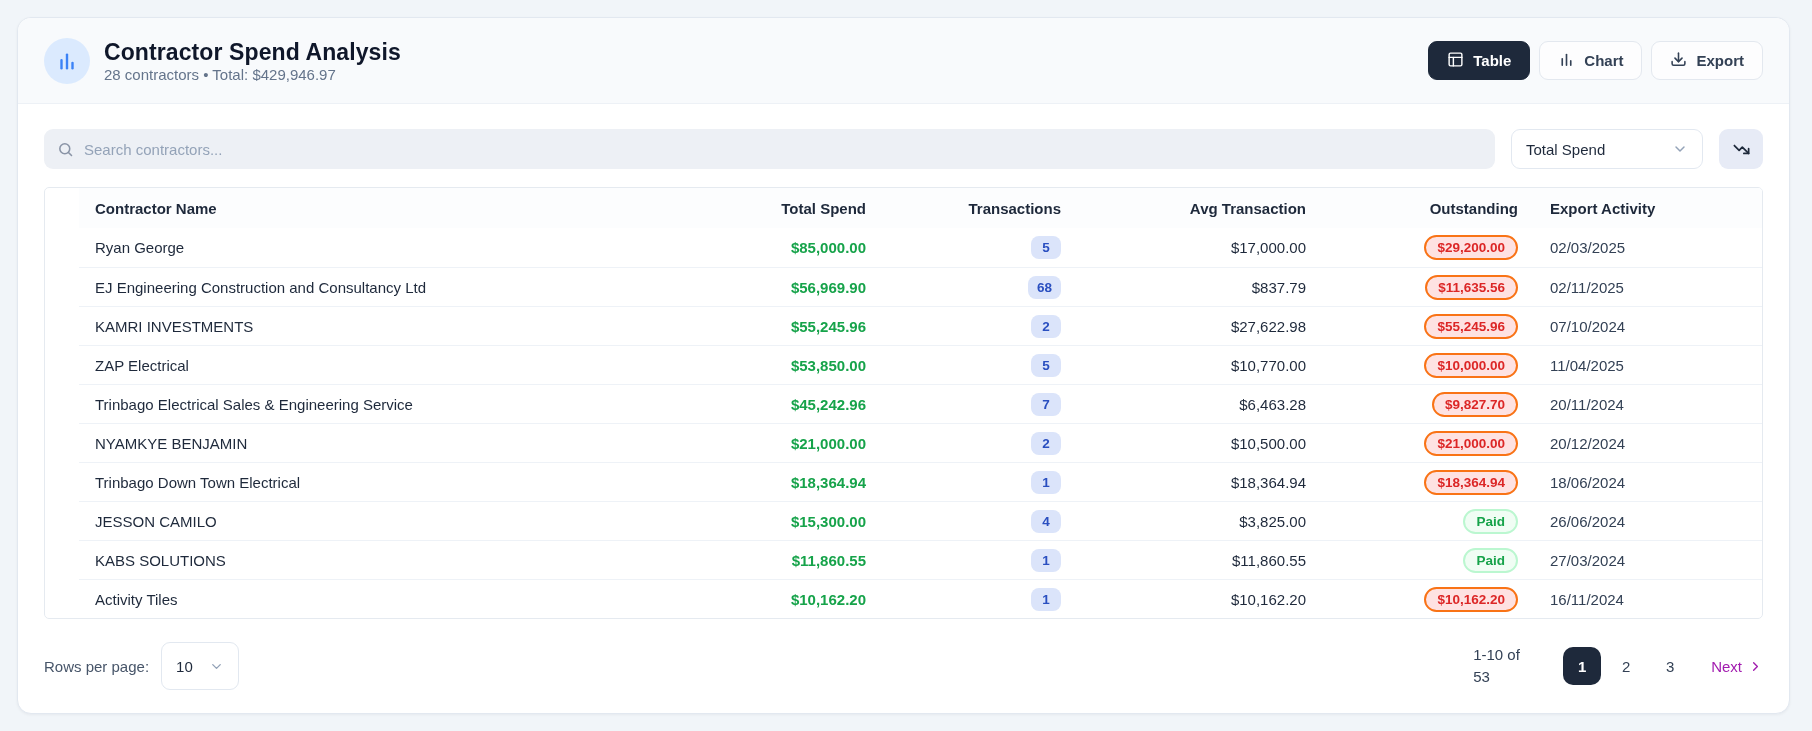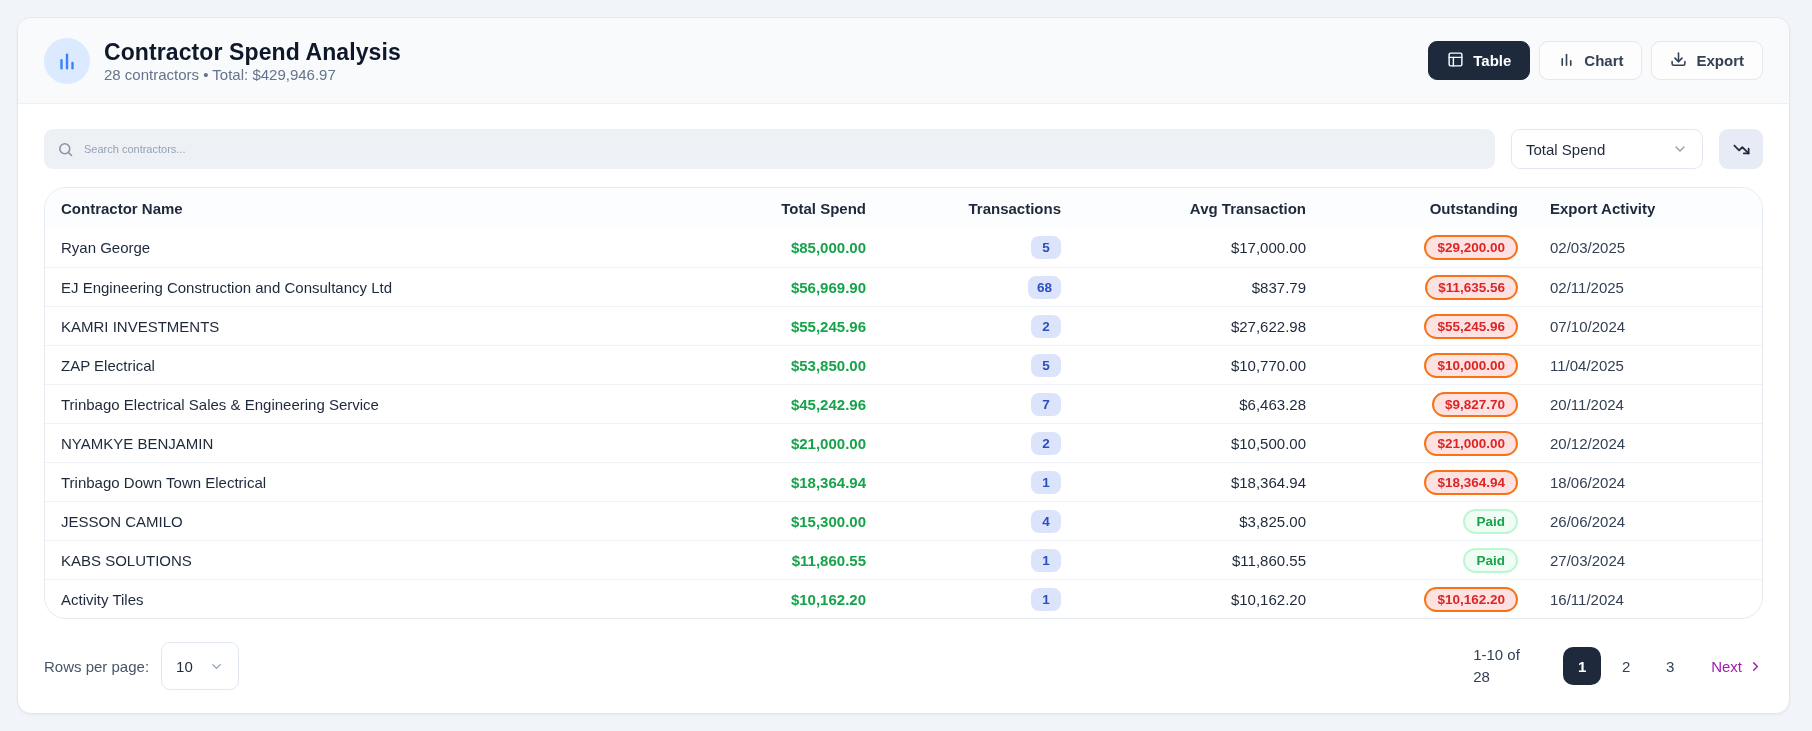--- a/index.html
+++ b/index.html
@@ -50,42 +50,43 @@
   
   .toolbar { display:flex; align-items:center; gap:16px; padding:25px 26px 18px; }
   .search-box {
     flex:1; height:40px;
     background:#edf0f5; border-radius:9px;
     display:flex; align-items:center; gap:10px; padding:0 13px;
     color:#8a94a6;
   }
   .search-box input {
     flex:1; border:none; outline:none; background:transparent;
-    font-size:11px; color:#1e293b; font-family:"Liberation Sans", sans-serif;
+    font-size:15px; color:#1e293b; font-family:"Liberation Sans", sans-serif;
   }
   .search-box input::placeholder { color:#94a3b8; }
   .select {
     height:40px; background:#ffffff;
     border:1px solid #e2e8f0; border-radius:9px;
     display:flex; align-items:center; justify-content:space-between;
     padding:0 14px; font-size:15px; color:#1e293b; cursor:pointer;
   }
   .select .chev { color:#94a3b8; display:flex; }
   .sort-field { width:192px; }
   .sort-dir {
     width:44px; height:40px;
     background:#e7ebf6; border:none; border-radius:9px;
     display:flex; align-items:center; justify-content:center;
     color:#1e293b; cursor:pointer;
   }
   
   .table-wrap {
     margin:0 26px;
-    border:1px solid #e5eaf0; border-radius:22px;
+    border:1px solid #e5eaf0; border-radius:5px;
     overflow:hidden;
+    padding-left:34px;
   }
   .trow { display:flex; align-items:center; height:39px; font-size:15px; }
   .thead { height:40px; font-weight:700; color:#1e293b; background:#fcfdfe; font-size:15px; }
   .trow + .trow { border-top:1px solid #eef2f7; }
   .cell { padding:0 16px; white-space:nowrap; overflow:hidden; }
   .c0 { flex:1; text-align:left; color:#1e293b; }
   .c1 { width:160px; text-align:right; }
   .c2 { width:195px; text-align:right; }
   .c3 { width:245px; text-align:right; color:#1e293b; }
   .c4 { width:212px; text-align:right; }
@@ -302,21 +303,21 @@
         <div class="select rows-select">
           <span>10</span>
           <span class="chev">
               <svg width="15" height="15" viewBox="0 0 24 24" fill="none" stroke="currentColor" stroke-width="2.2" stroke-linecap="round" stroke-linejoin="round">
                 <polyline points="6 9 12 15 18 9"></polyline>
               </svg>
             </span>
         </div>
       </div>
       <div class="footer-right">
-        <div class="range-text">1-10 of 28</div>
+        <div class="range-text">1-10 of 53</div>
         <div id="pages" style="display:flex;align-items:center;gap:6px;">
             <button class="page-btn active">1</button>
             <button class="page-btn">2</button>
             <button class="page-btn">3</button>
           </div>
         <button class="next-btn">
           <span>Next</span>
           <span style="display:flex">
               <svg width="15" height="15" viewBox="0 0 24 24" fill="none" stroke="currentColor" stroke-width="2.2" stroke-linecap="round" stroke-linejoin="round">
                 <polyline points="9 6 15 12 9 18"></polyline>

